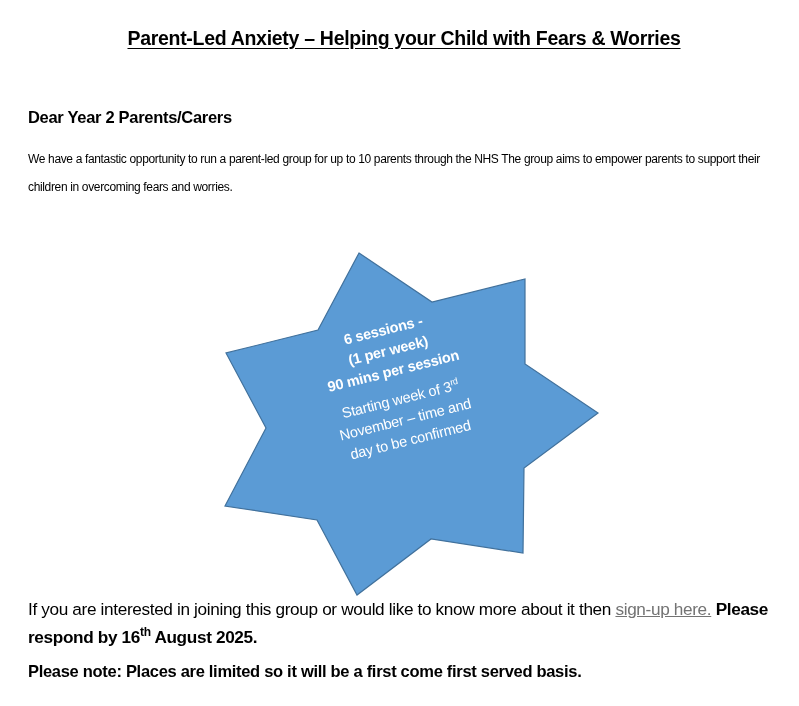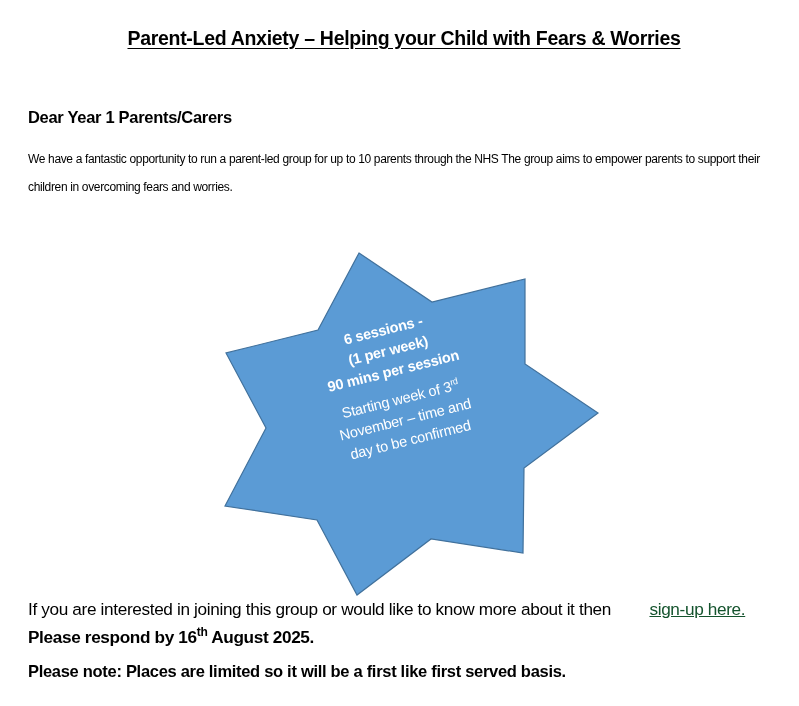--- a/index.html
+++ b/index.html
@@ -33,34 +33,34 @@
     transform: rotate(-14deg); transform-origin: 100px 80px;
     font-size: 14.5px; line-height: 21px; letter-spacing: -0.2px;
   }
   .star-text .bold { font-weight: bold; }
   .star-text .gap { height: 8px; }
   .star-text sup { font-size: 9px; line-height: 0; }
   .outro {
     position: absolute; left: 28px; top: 596px; width: 760px;
     font-size: 17.2px; line-height: 27.5px; letter-spacing: -0.35px;
   }
-  .outro a { color: #14532d; text-decoration: underline; margin-left: 34px; }
+  .outro a { color: #737373; text-decoration: underline; }
   .outro .bold { font-weight: bold; }
   .outro sup { font-size: 12px; line-height: 0; }
   .note {
     position: absolute; left: 28px; top: 662px;
     font-weight: bold; font-size: 16.5px; letter-spacing: -0.3px;
   }
 </style>
 </head>
 <body>
 
 <div class="title">Parent-Led Anxiety – Helping your Child with Fears &amp; Worries</div>
 
-<div class="salutation">Dear Year 1 Parents/Carers</div>
+<div class="salutation">Dear Year 2 Parents/Carers</div>
 
 <div class="intro">We have a fantastic opportunity to run a parent-led group for up to 10 parents through the NHS The group aims to empower parents to support their children in overcoming fears and worries.</div>
 
 <div class="star-wrap">
   <svg width="799" height="706">
     <polygon points="359,253 432,302 525,279 525,364 598,413 524,468 523,553 431,539 357,595 317,520 225,506 266,428 226,353 318,330" fill="#5b9bd5" stroke="#41719c" stroke-width="1.2"></polygon>
   </svg>
   <div class="star-text">
     <div class="bold">6 sessions -</div>
     <div class="bold">(1 per week)</div>
@@ -69,13 +69,13 @@
     <div><span>Starting week of 3</span><sup>rd</sup></div>
     <div>November – time and</div>
     <div>day to be confirmed</div>
   </div>
 </div>
 
 <div class="outro">
   <span>If you are interested in joining this group or would like to know more about it then </span><a href="#">sign-up here.</a><span class="bold"><span> Please respond by 16</span><sup>th</sup><span> August 2025.</span></span>
 </div>
 
-<div class="note">Please note: Places are limited so it will be a first like first served basis.</div>
+<div class="note">Please note: Places are limited so it will be a first come first served basis.</div>
 
 </body></html>

